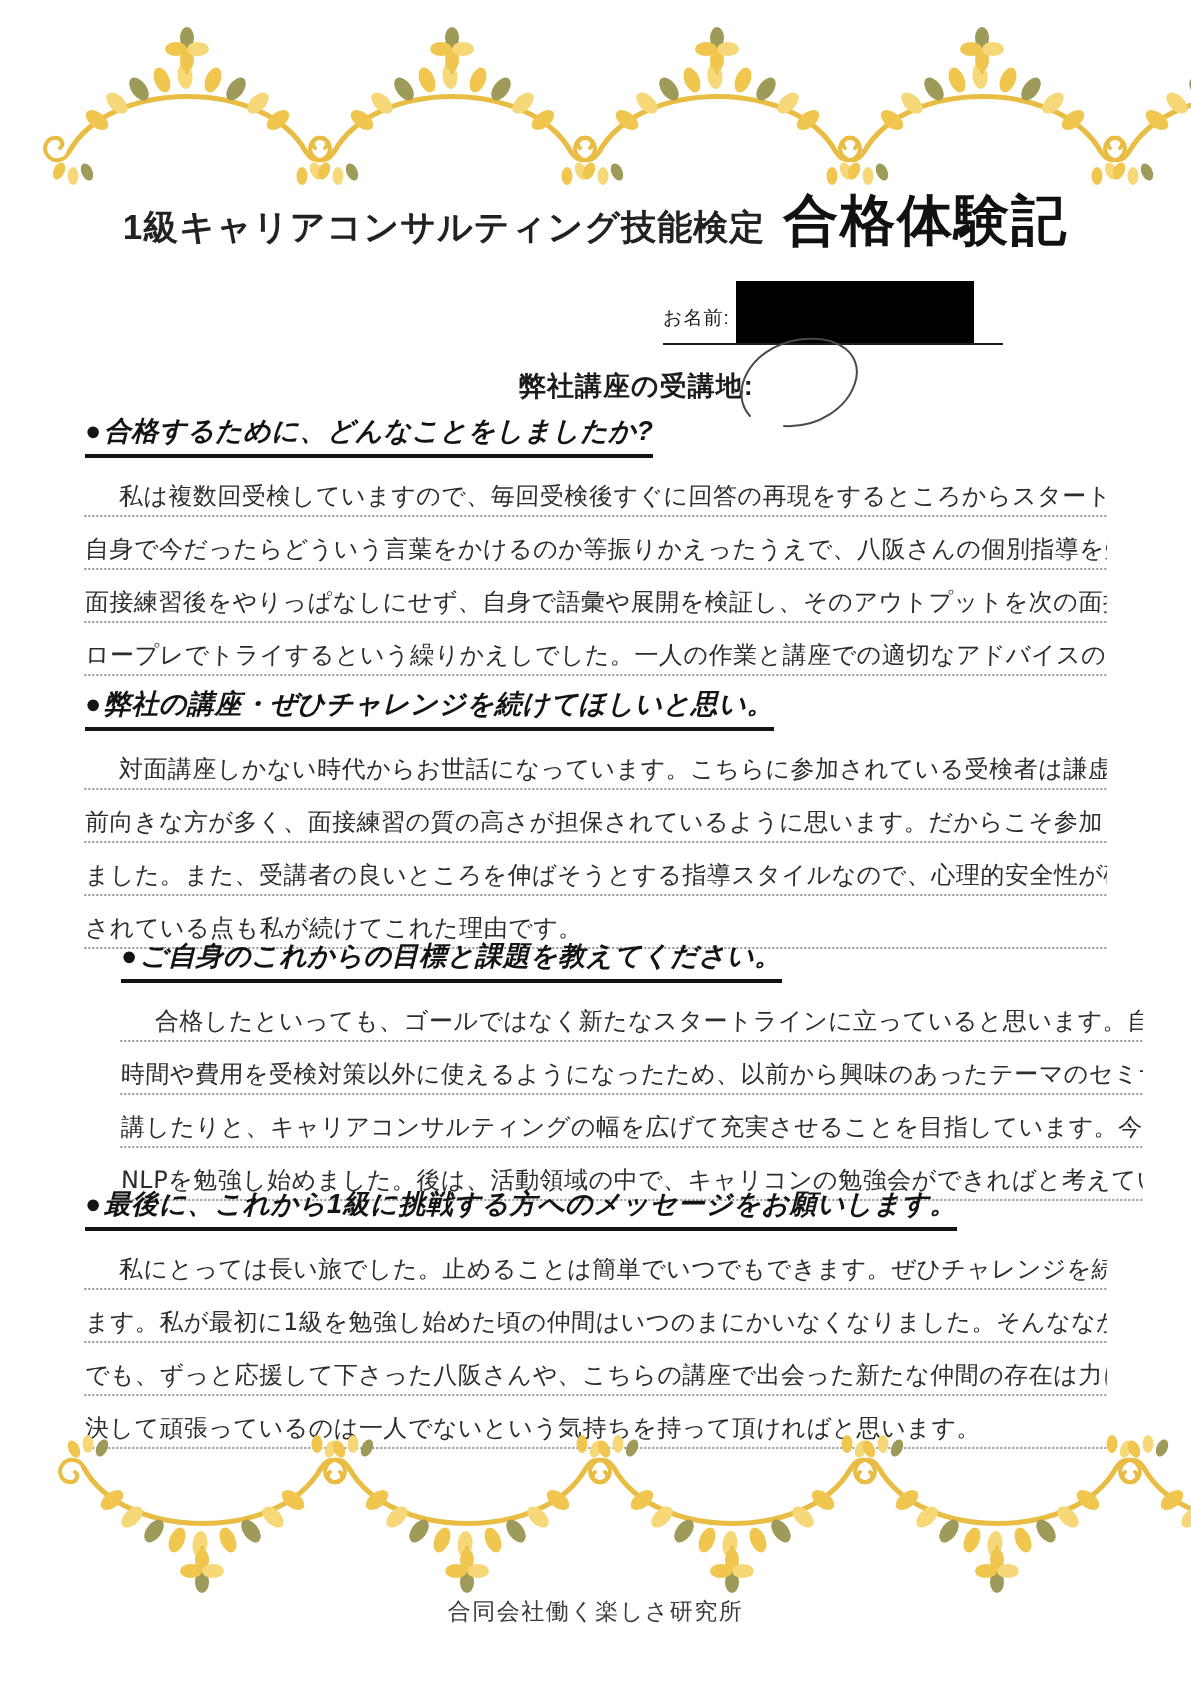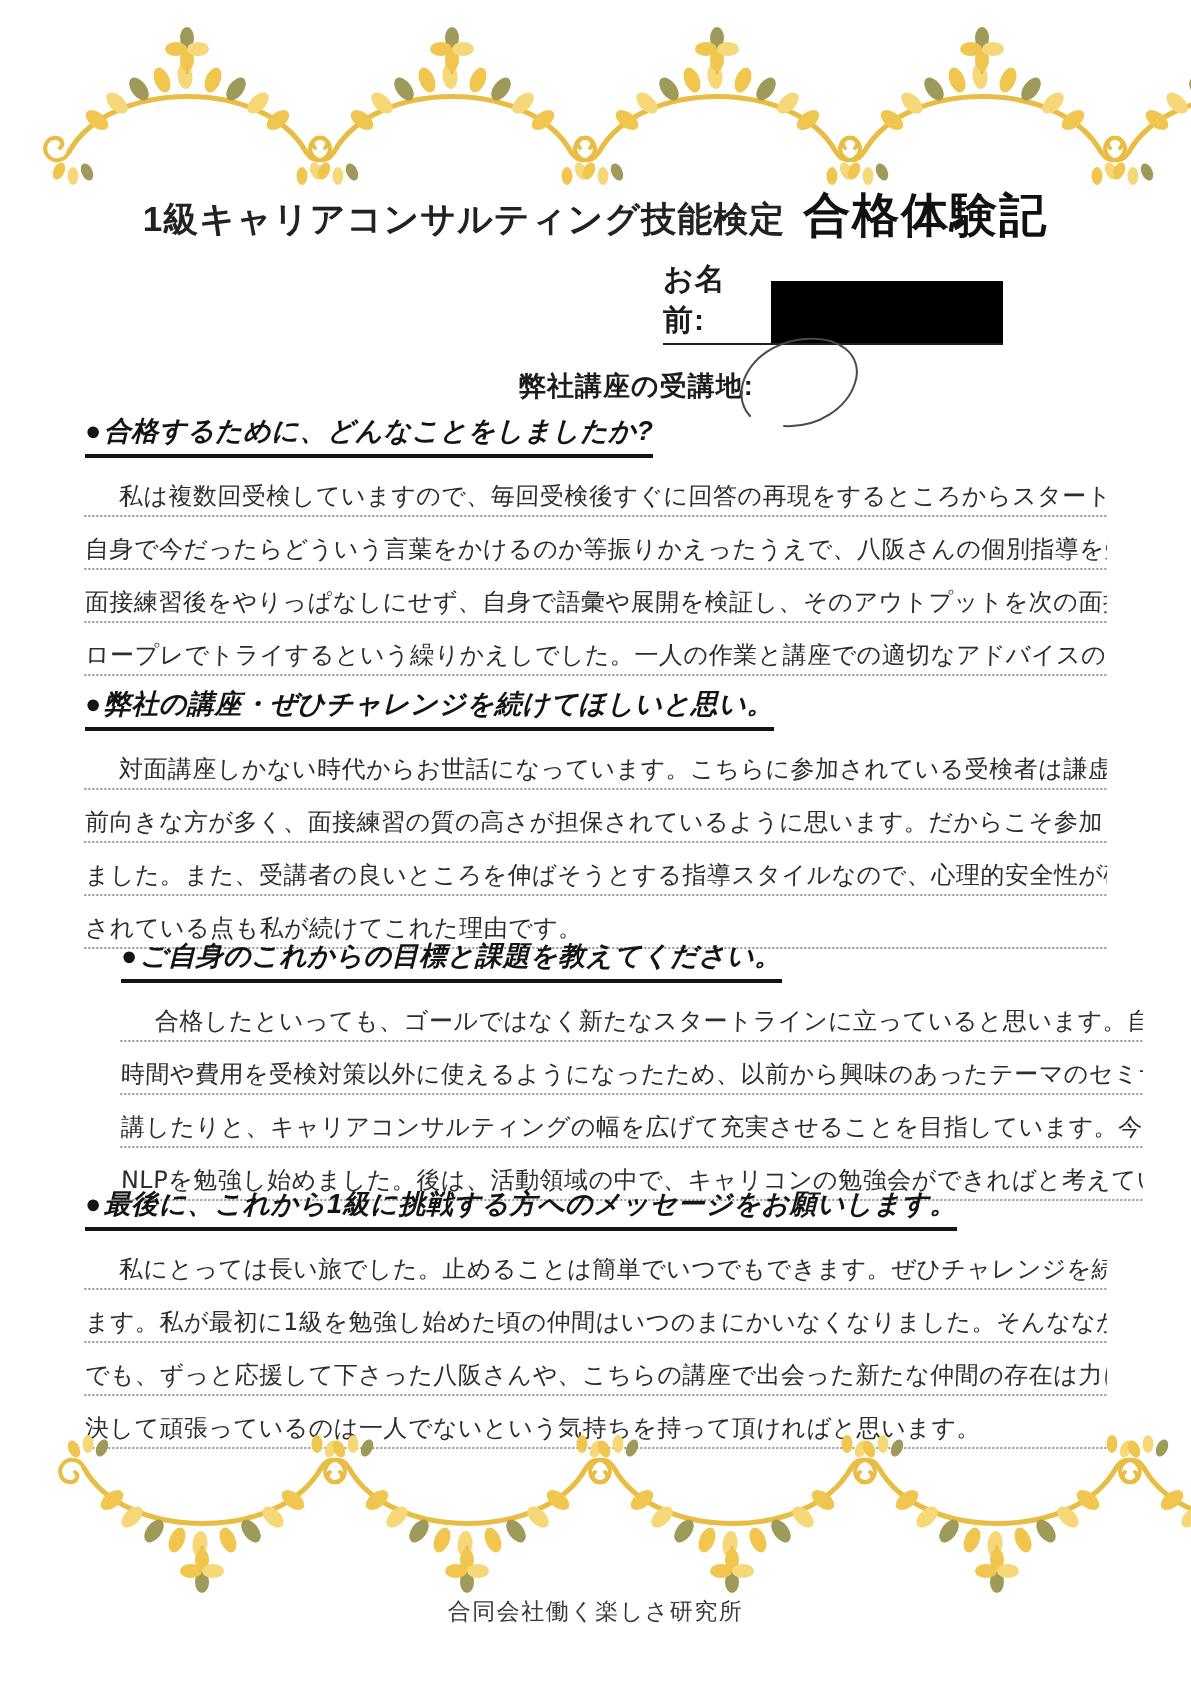--- a/index.html
+++ b/index.html
@@ -15,28 +15,28 @@
   .gold2{fill:#F6D879;}
   .olive{fill:#9E9A59;}
   .stem{stroke:#E9BC43;fill:none;}
 
   
   .title-row{
     position:absolute;top:184px;left:0;width:1191px;
     display:flex;justify-content:center;align-items:baseline;gap:18px;white-space:nowrap;
   }
   .title-prefix{font-size:35px;font-weight:600;letter-spacing:1px;color:#222;}
-  .title-main{font-size:47px;font-weight:900;letter-spacing:2px;color:#111;}
+  .title-main{font-size:55px;font-weight:900;letter-spacing:2px;color:#111;}
 
   
   .name-row{
     position:absolute;top:281px;left:663px;width:340px;height:62px;
     border-bottom:2px solid #1f1f1f;display:flex;align-items:flex-end;
   }
-  .name-label{font-size:30px;font-weight:700;letter-spacing:1px;padding-bottom:2px;}
+  .name-label{font-size:19px;font-weight:400;letter-spacing:1px;padding-bottom:12px;}
   .redaction{width:238px;height:62px;background:#000;margin-left:6px;}
 
   .loc-row{
     position:absolute;top:366px;left:519px;height:40px;display:flex;align-items:flex-end;white-space:nowrap;
   }
   .loc-label{font-size:27px;font-weight:600;letter-spacing:1px;padding-bottom:2px;}
   .loc-line{
     width:284px;border-bottom:2px solid #1f1f1f;margin-left:8px;
     display:flex;justify-content:space-between;align-items:flex-end;padding:0 6px 2px 22px;
   }

